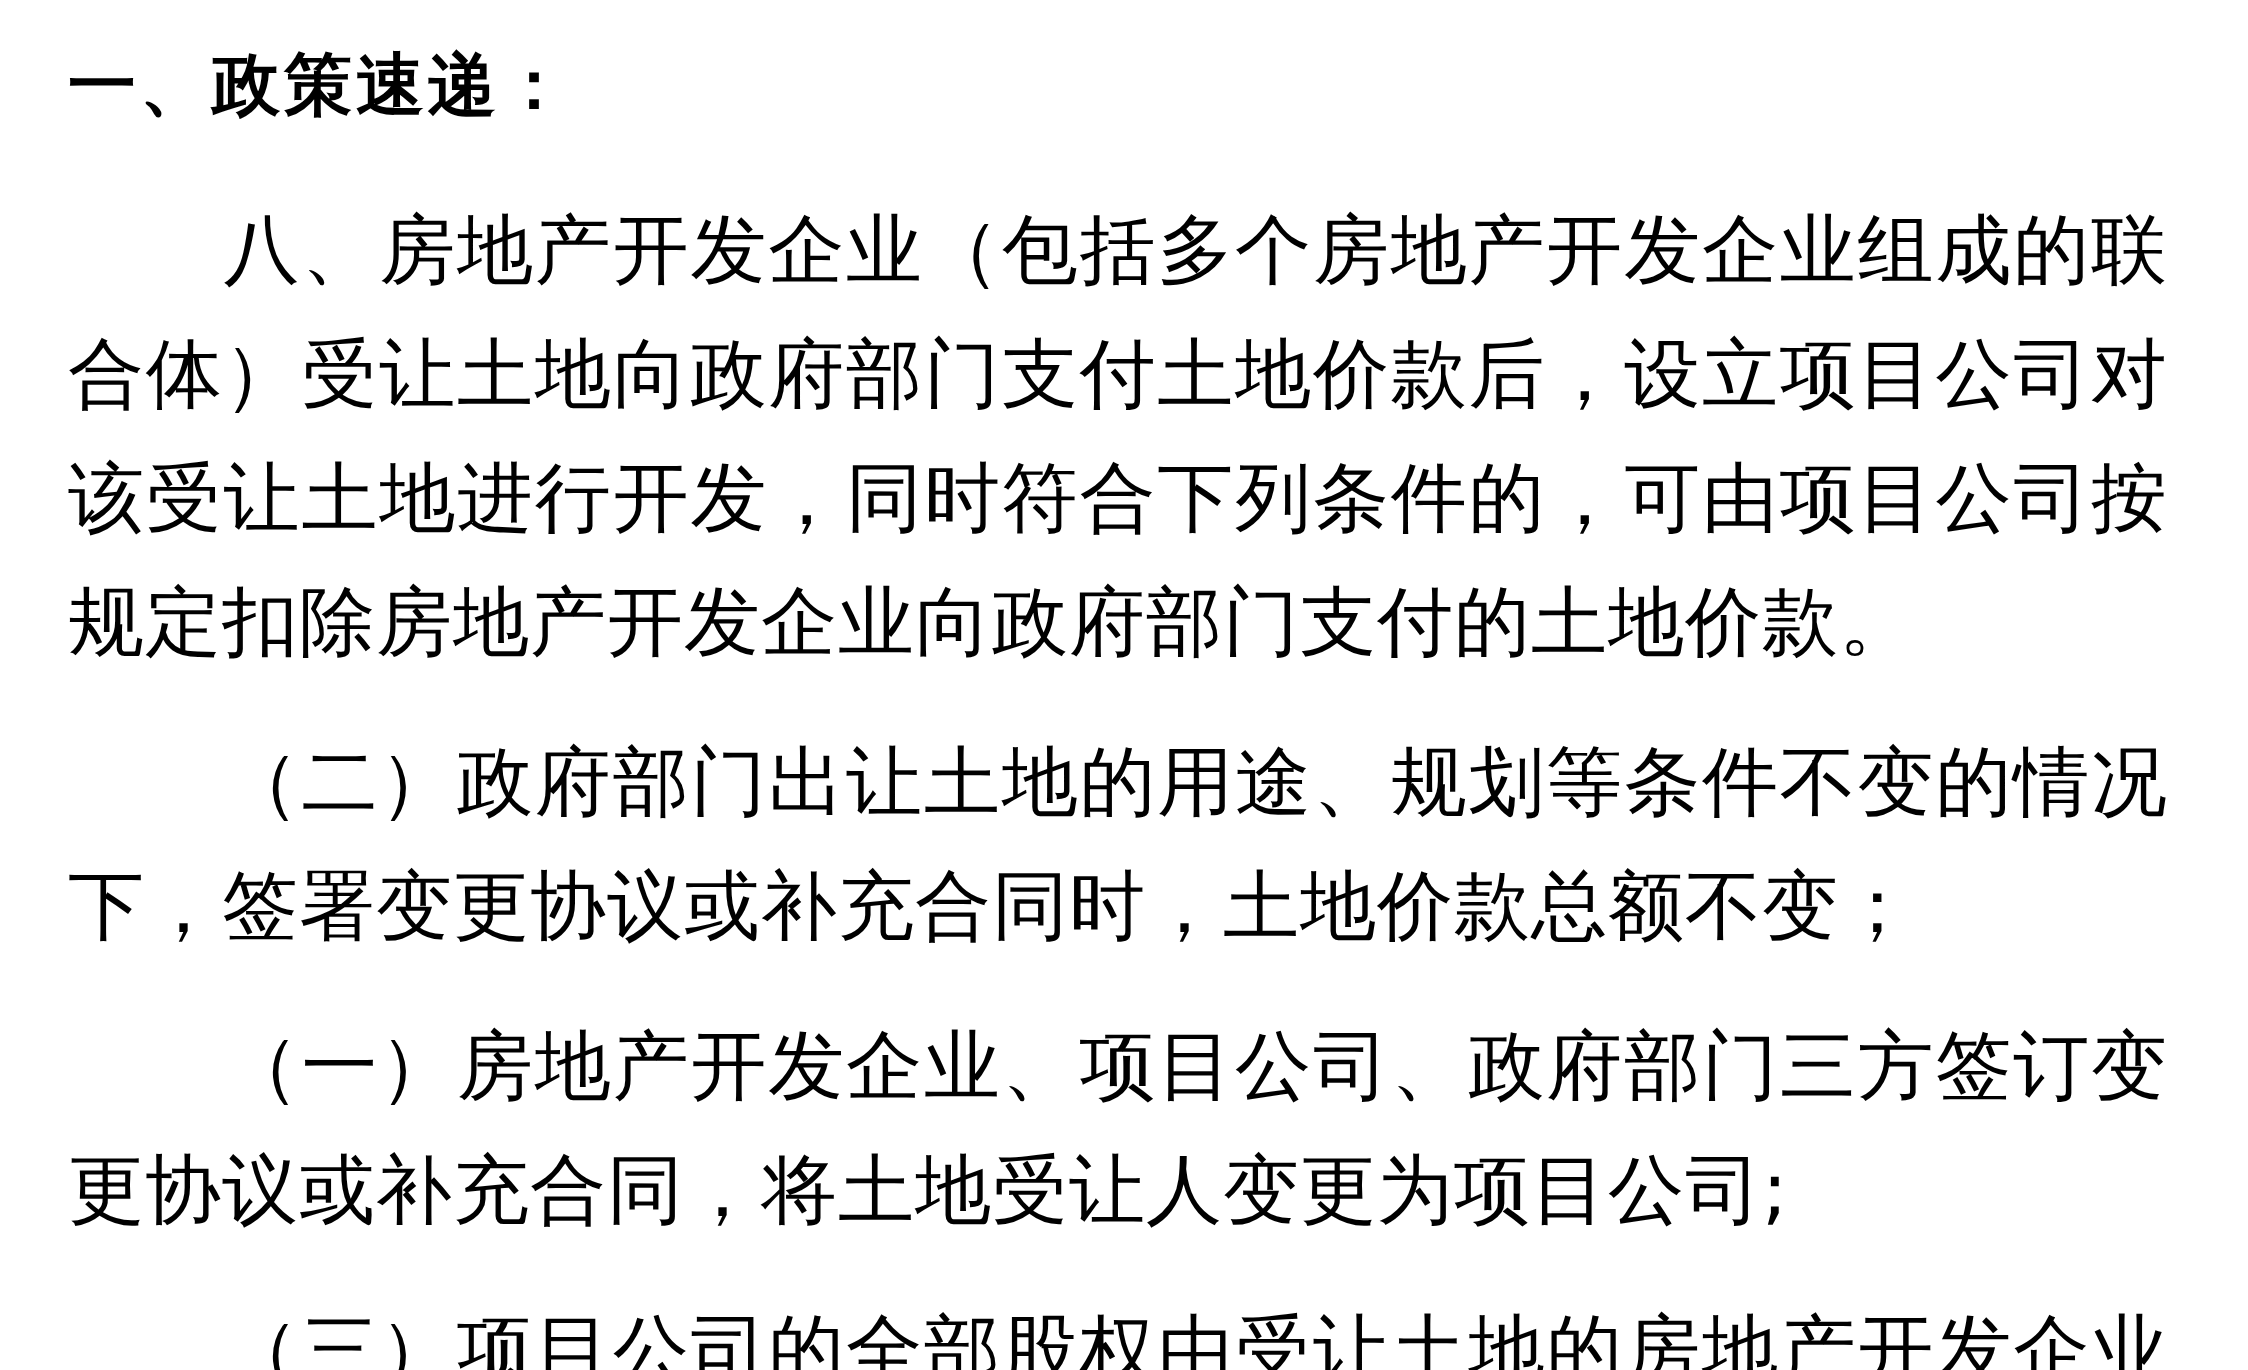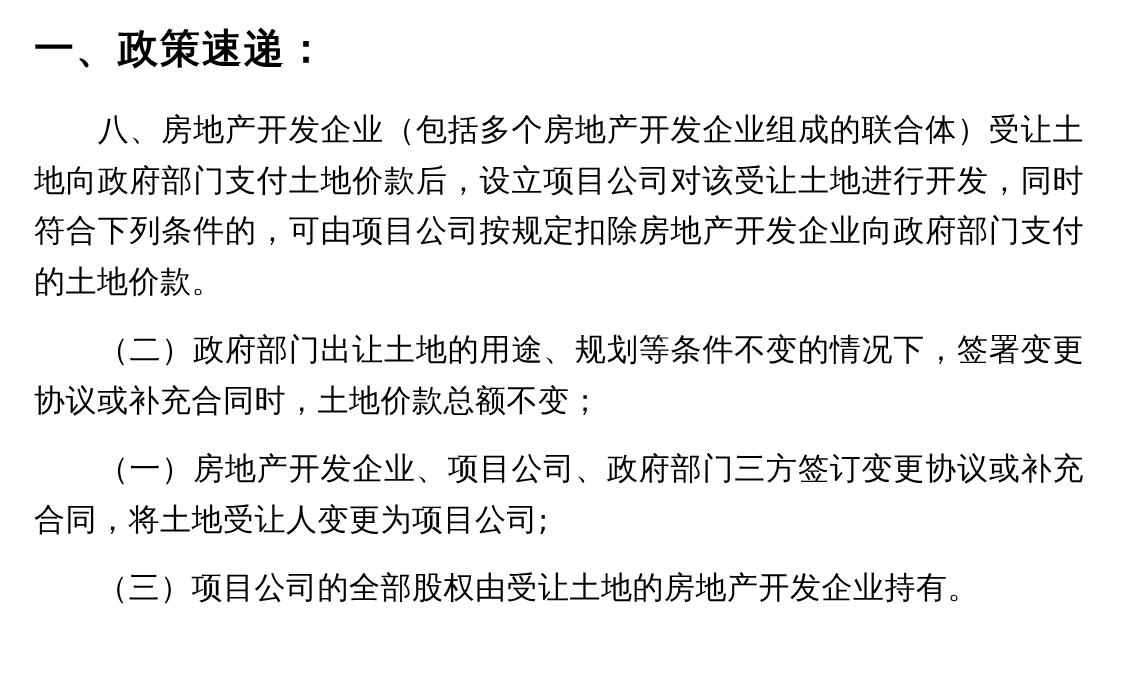--- a/index.html
+++ b/index.html
@@ -15,29 +15,29 @@
     overflow: hidden;
   }
   .page {
     position: relative;
     width: 1124px;
     height: 685px;
     box-sizing: border-box;
     padding: 18px 34px 0 34px;
   }
   .doc-heading {
-    font-size: 40px;
+    font-size: 34px;
     font-weight: bold;
     letter-spacing: 2px;
     line-height: 1.5;
     margin: 0 0 26px 0;
     white-space: pre;
   }
   .para {
-    font-size: 31px;
+    font-size: 38px;
     line-height: 1.63;
     letter-spacing: 0.5px;
     margin: 12px 0 12px 0;
     text-align: justify;
     text-justify: inter-ideograph;
     padding-right: 6px;
   }
   .para.indent {
     text-indent: 0;
   }

